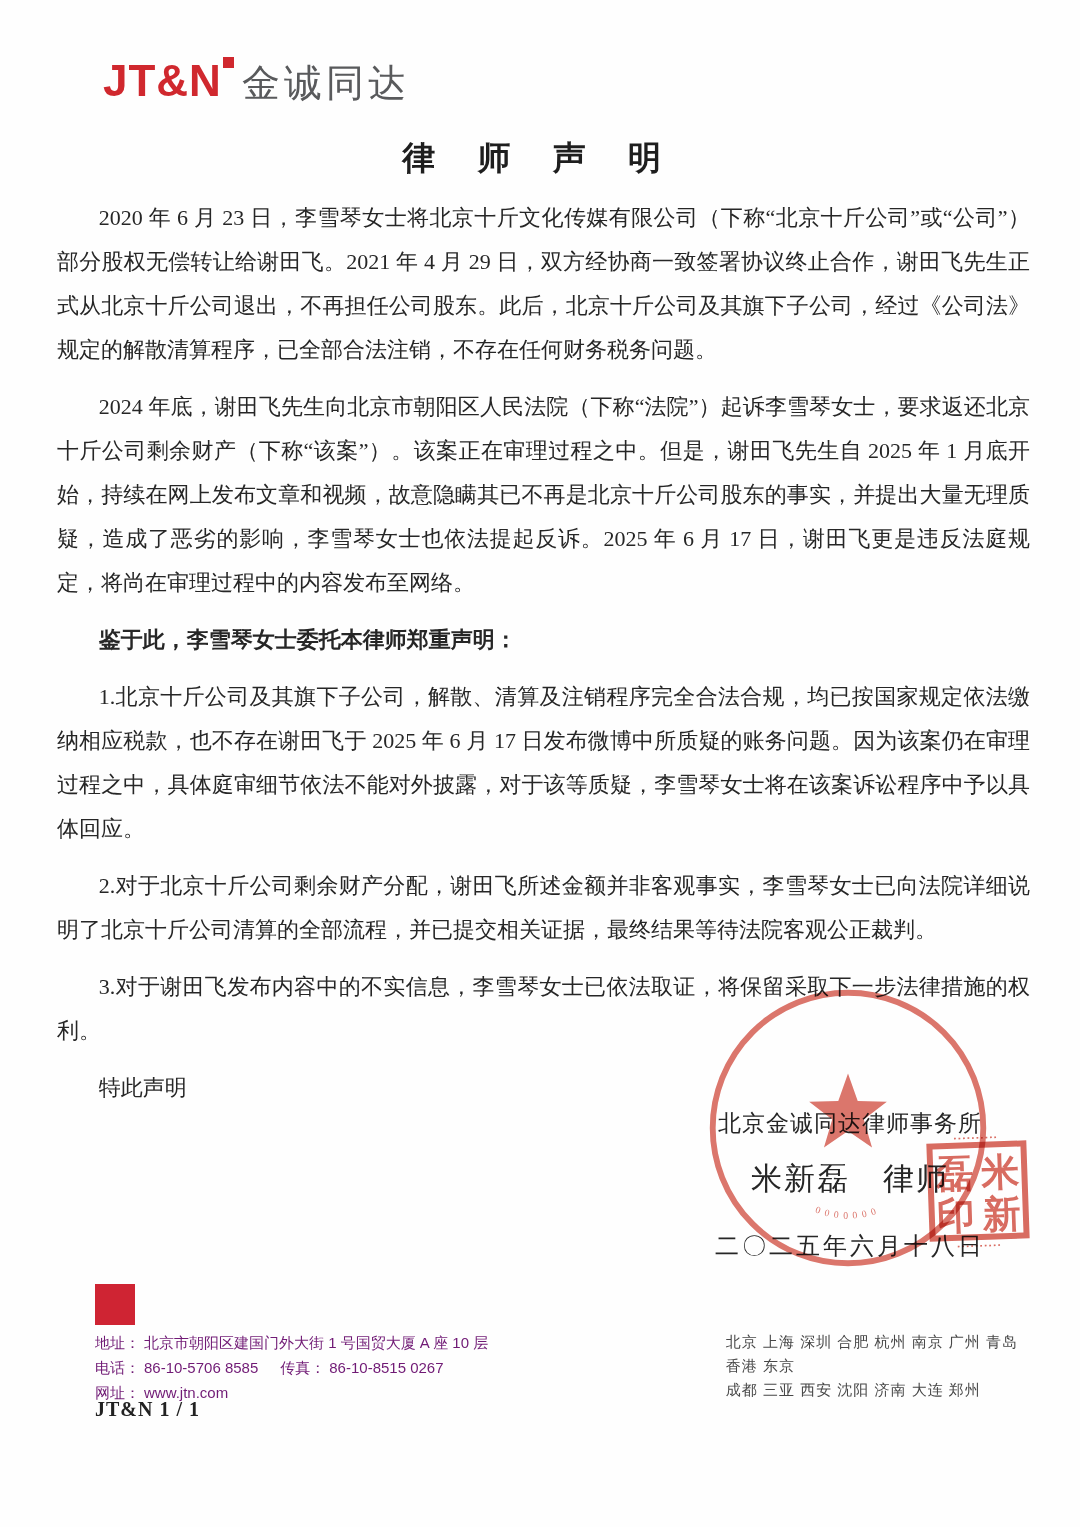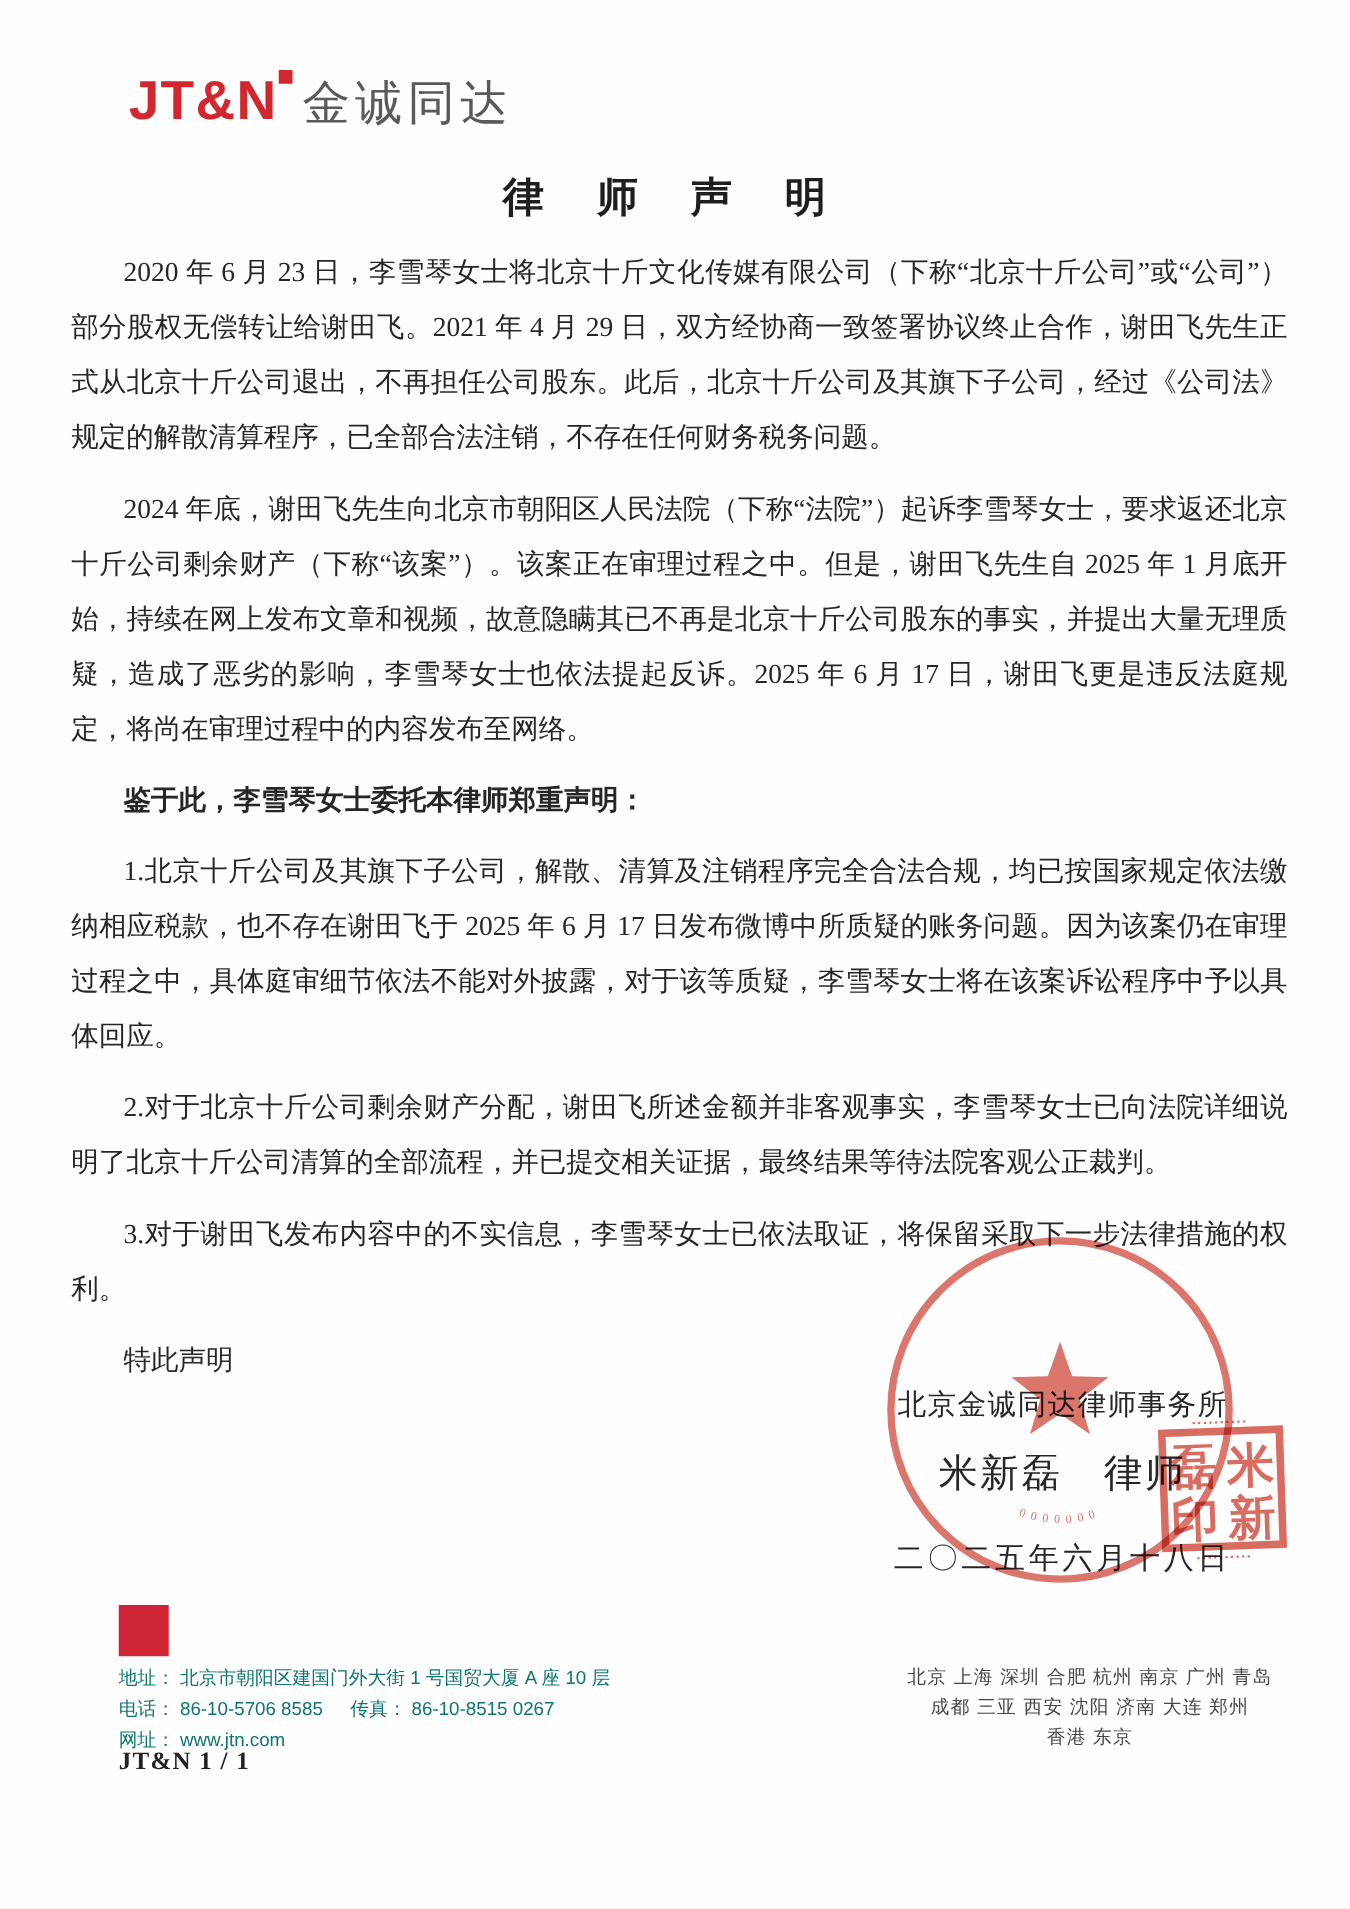--- a/index.html
+++ b/index.html
@@ -37,26 +37,26 @@
   .seal-round{position:absolute;left:702px;top:982px;width:292px;height:292px;
     mix-blend-mode:multiply;opacity:.82;pointer-events:none;}
   .seal-square{position:absolute;left:925px;top:1130px;width:106px;height:122px;
     mix-blend-mode:multiply;opacity:.88;transform:rotate(-2deg);
     pointer-events:none;}
   
   .footer-mark{position:absolute;left:95px;top:1284px;width:40px;height:41px;
     background:#cf2433;}
   .footer-left{position:absolute;left:95px;top:1330px;
     font-family:"Liberation Sans","DejaVu Sans",sans-serif;
-    font-size:15px;line-height:25px;color:#0f766e;white-space:nowrap;}
+    font-size:15px;line-height:25px;color:#701a75;white-space:nowrap;}
   .footer-left .lbl{margin-right:4px;}
   .footer-left .fax-lbl{margin-left:22px;margin-right:4px;}
   .page-marker{position:absolute;left:95px;top:1398px;font-size:20px;
     font-weight:700;letter-spacing:1px;color:#222;}
-  .footer-cities{position:absolute;right:62px;top:1330px;text-align:center;
+  .footer-cities{position:absolute;right:62px;top:1330px;text-align:left;
     font-family:"Liberation Sans","DejaVu Sans",sans-serif;
     font-size:15px;line-height:24px;color:#474747;letter-spacing:1px;}
 </style>
 </head>
 <body>
 
 <div class="page">
 
   <div class="logo">
     <span class="logo-en">JT&amp;N</span><span class="logo-sq"></span><span class="logo-cn">金诚同达</span>
@@ -122,17 +122,17 @@
     </div>
     <div>
       <span class="lbl">网址：</span><span>www.jtn.com</span>
     </div>
   </div>
 
   <div class="page-marker">JT&amp;N 1 / 1</div>
 
   <div class="footer-cities">
     <div>北京 上海 深圳 合肥 杭州 南京 广州 青岛</div>
+    <div>香港 东京</div>
     <div>成都 三亚 西安 沈阳 济南 大连 郑州</div>
-    <div>香港 东京</div>
   </div>
 
 </div>
 
 </body></html>

